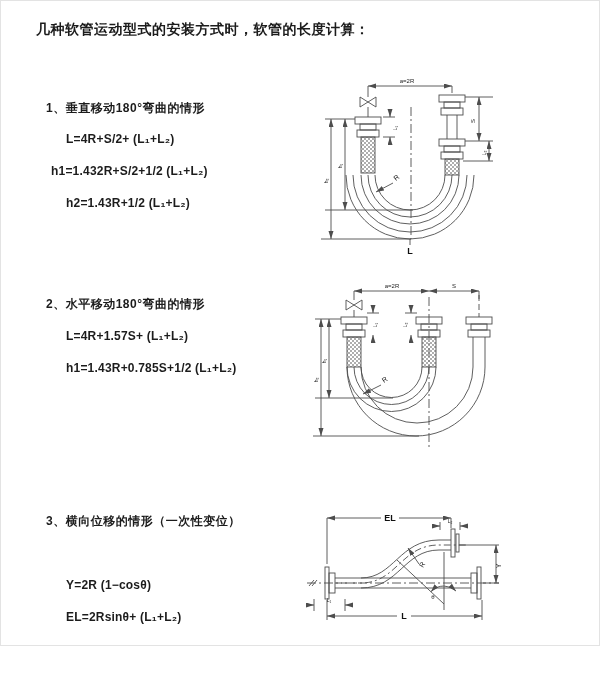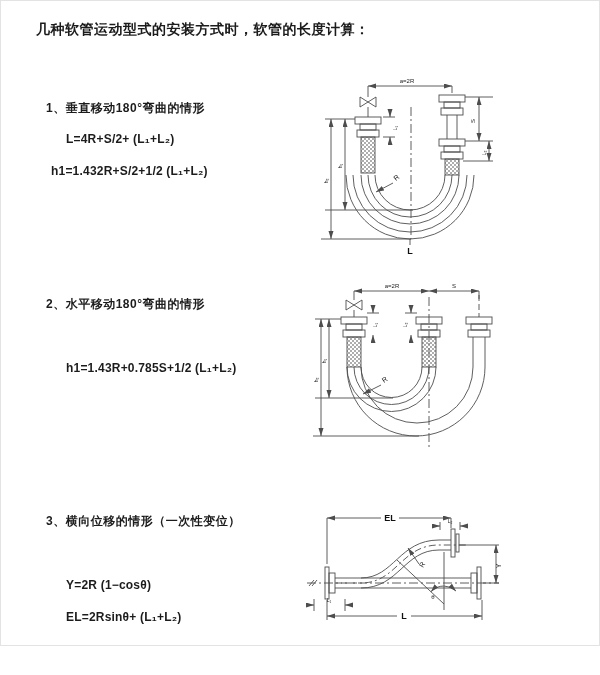--- a/index.html
+++ b/index.html
@@ -23,24 +23,26 @@
 
 <div class="page">
 
   <div class="title">几种软管运动型式的安装方式时，软管的长度计算：</div>
 
   <div class="sec-heading" style="left:45px;top:99px">
     <span>1、</span><span>垂直移动180°弯曲的情形</span>
   </div>
   <div class="formula" style="left:65px;top:131px">L=4R+S/2+ (L₁+L₂)</div>
   <div class="formula" style="left:50px;top:163px">h1=1.432R+S/2+1/2 (L₁+L₂)</div>
+  <div class="formula" style="left:65px;top:195px">h2=1.43R+1/2 (L₁+L₂)</div>
 
   <div class="sec-heading" style="left:45px;top:295px">
     <span>2、</span><span>水平移动180°弯曲的情形</span>
   </div>
+  <div class="formula" style="left:65px;top:328px">L=4R+1.57S+ (L₁+L₂)</div>
   <div class="formula" style="left:65px;top:360px">h1=1.43R+0.785S+1/2 (L₁+L₂)</div>
 
   <div class="sec-heading" style="left:45px;top:512px">
     <span>3、</span><span>横向位移的情形（一次性变位）</span>
   </div>
   <div class="formula" style="left:65px;top:577px">Y=2R (1−cosθ)</div>
   <div class="formula" style="left:65px;top:609px">EL=2Rsinθ+ (L₁+L₂)</div>
 
   <svg class="diag" style="left:300px;top:70px" width="290" height="192" viewBox="0 0 290 192">
     <defs>

